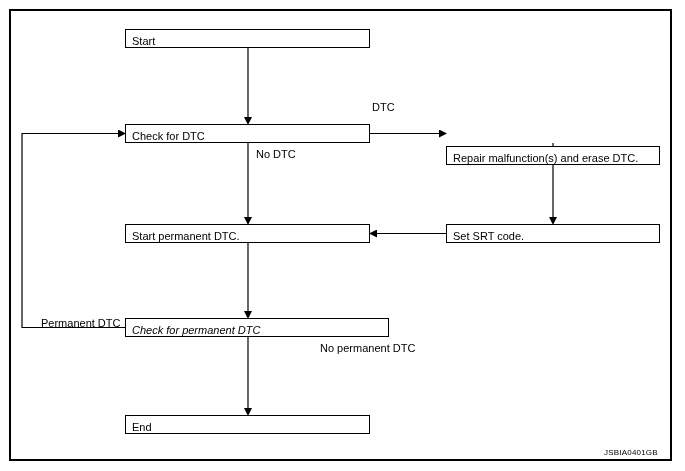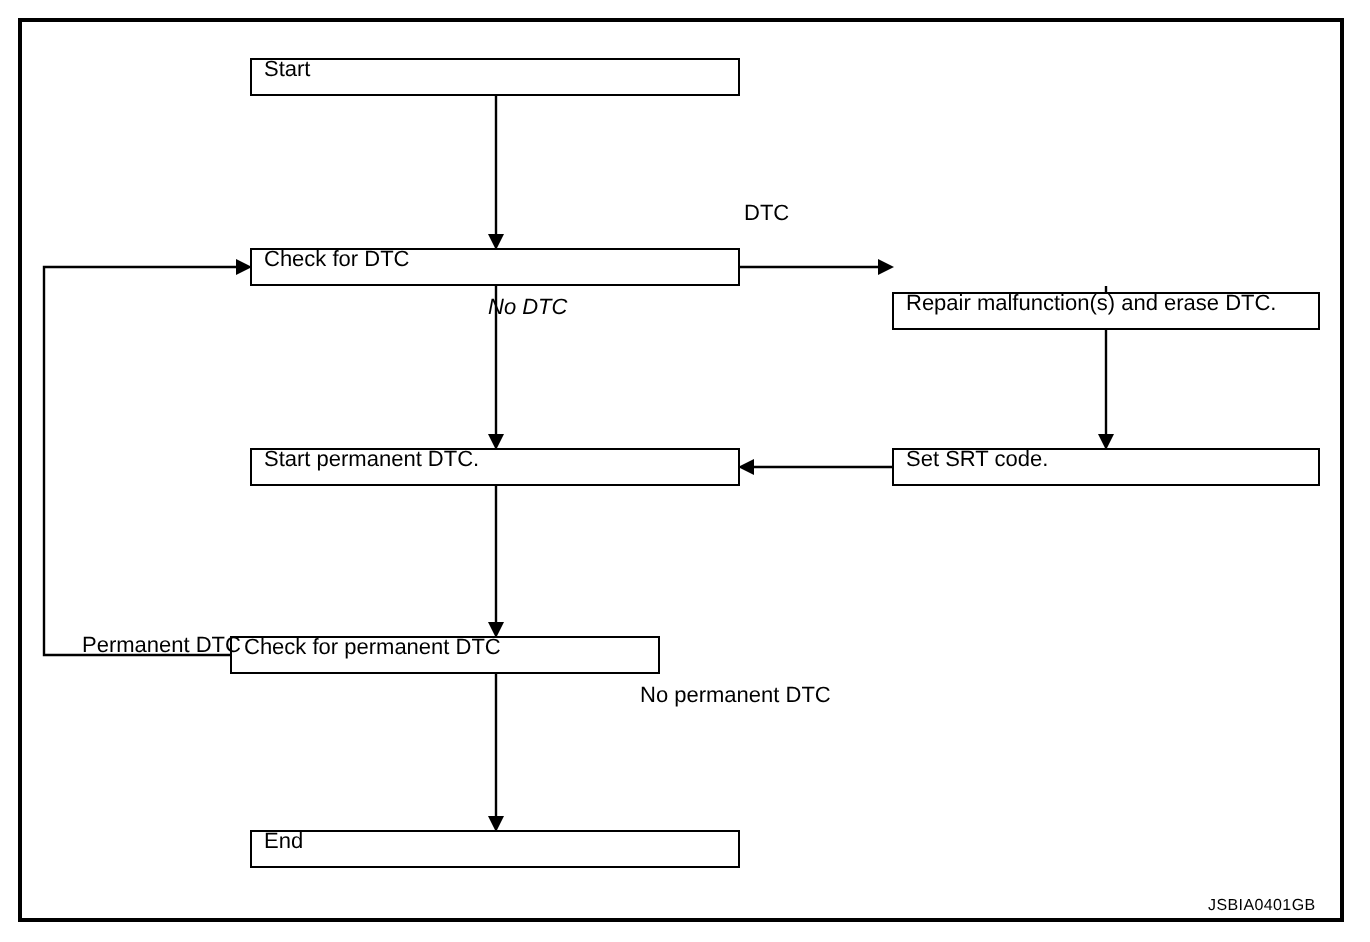--- a/index.html
+++ b/index.html
@@ -38,21 +38,21 @@
     pointer-events: none;
   }
   
   .node {
     position: absolute;
     box-sizing: border-box;
     border: 1px solid #000000;
     background: #ffffff;
     height: 19px;
     display: flex;
-    align-items: flex-start;
+    align-items: flex-end;
     font-size: 11px;
     color: #000000;
     line-height: 1;
   }
   .node .label {
     padding-left: 6px;
     white-space: nowrap;
   }
   
   .edge-label {
@@ -132,31 +132,31 @@
   </div>
 
   <div class="node" style="left:125px; top:224px; width:245px;">
     <span class="label">Start permanent DTC.</span>
   </div>
 
   <div class="node" style="left:446px; top:224px; width:214px;">
     <span class="label">Set SRT code.</span>
   </div>
 
-  <div class="node" style="left:115px; top:318px; width:215px;">
+  <div class="node" style="left:125px; top:318px; width:264px;font-style:italic;">
     <span class="label">Check for permanent DTC</span>
   </div>
 
   <div class="node" style="left:125px; top:415px; width:245px;">
     <span class="label">End</span>
   </div>
 
   <div class="edge-label" style="left:372px; top:102px;">DTC</div>
 
-  <div class="edge-label" style="left:244px; top:149px;font-style:italic;">No DTC</div>
+  <div class="edge-label" style="left:256px; top:149px;">No DTC</div>
 
   <div class="edge-label" style="left:41px; top:318px;">Permanent DTC</div>
 
   <div class="edge-label" style="left:272px; top:343px;padding-left:48px;">No permanent DTC</div>
 
   <div id="caption" style="left:604px; top:448px;">JSBIA0401GB</div>
 
 </div>
 
 </body></html>

